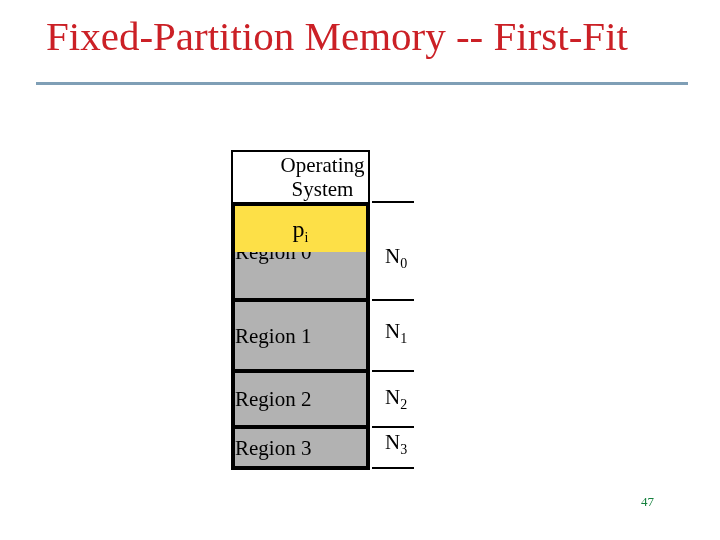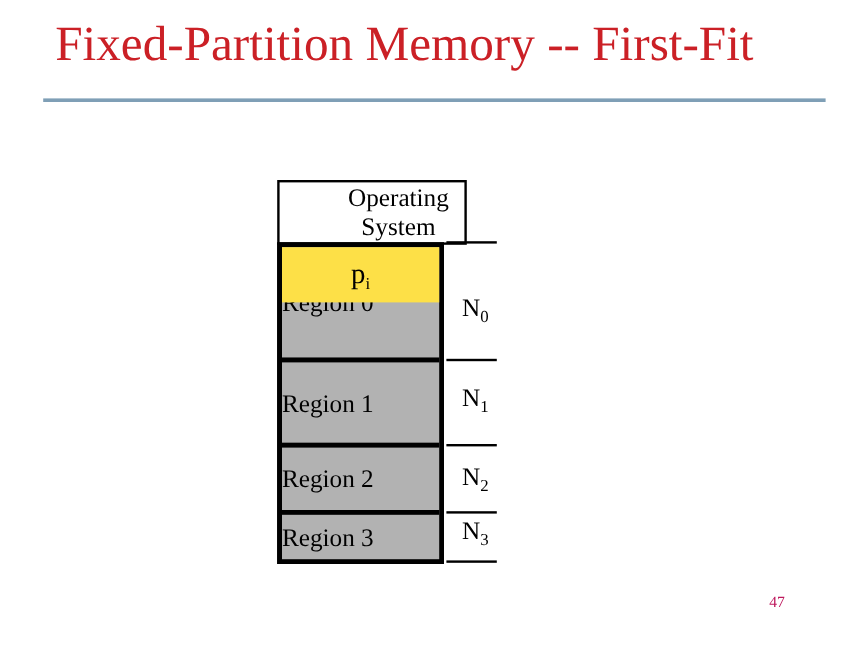--- a/index.html
+++ b/index.html
@@ -9,21 +9,21 @@
   }
   .title {
     position:absolute; left:46px; top:13px; width:664px;
     font-size:41px; line-height:47px; color:#cb2026; white-space:nowrap;
   }
   .rule {
     position:absolute; left:36px; top:82px; width:652px; height:3px;
     background:#7f9fb6;
   }
   .os-box {
-    position:absolute; left:231px; top:150px; width:158px; height:54px;
+    position:absolute; left:231px; top:150px; width:139px; height:54px;
     box-sizing:border-box; border:2px solid #000; background:#fff;
     display:flex; align-items:center; justify-content:center; text-align:center;
     font-size:21px; line-height:24px;padding-left:44px;
   }
   .os-box span { display:block; width:100px; }
   .stack {
     position:absolute; left:231px; top:202px; width:139px; height:268px;
     box-sizing:border-box; border:4px solid #000; background:#000;
     display:flex; flex-direction:column;
   }
@@ -46,21 +46,21 @@
     position:absolute; left:372px; width:42px; height:2px; background:#000;
   }
   .t0 { top:201px; } .t1 { top:299px; } .t2 { top:370px; }
   .t3 { top:426px; } .t4 { top:467px; }
   .nlabel {
     position:absolute; left:385px; font-size:21px; line-height:22px;
   }
   .n0 { top:245px; } .n1 { top:320px; } .n2 { top:386px; } .n3 { top:431px; }
   .sub { font-size:14px; position:relative; top:5px; }
   .page-number {
-    position:absolute; left:641px; top:494px; font-size:13px; color:#be185d;
+    position:absolute; left:641px; top:494px; font-size:13px; color:#15803d;
   }
 </style>
 </head>
 <body>
 
 <div class="slide">
 
   <div class="title">Fixed-Partition Memory -- First-Fit</div>
   <div class="rule"></div>
 

